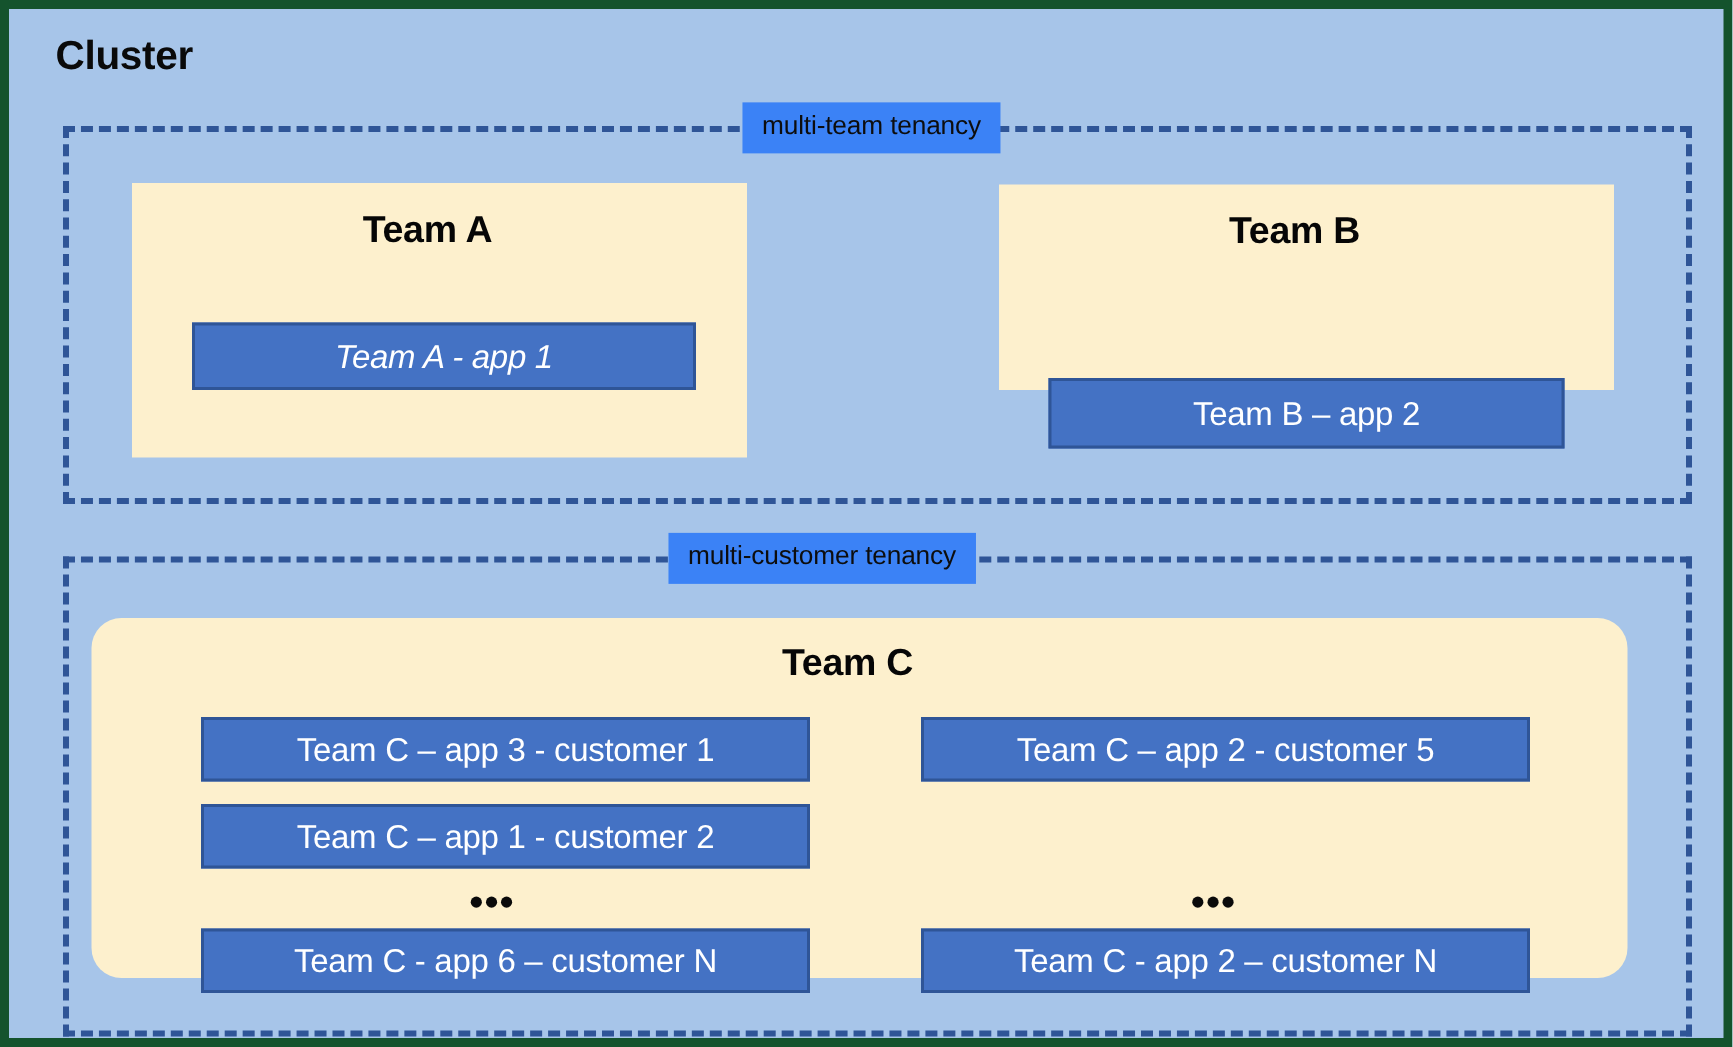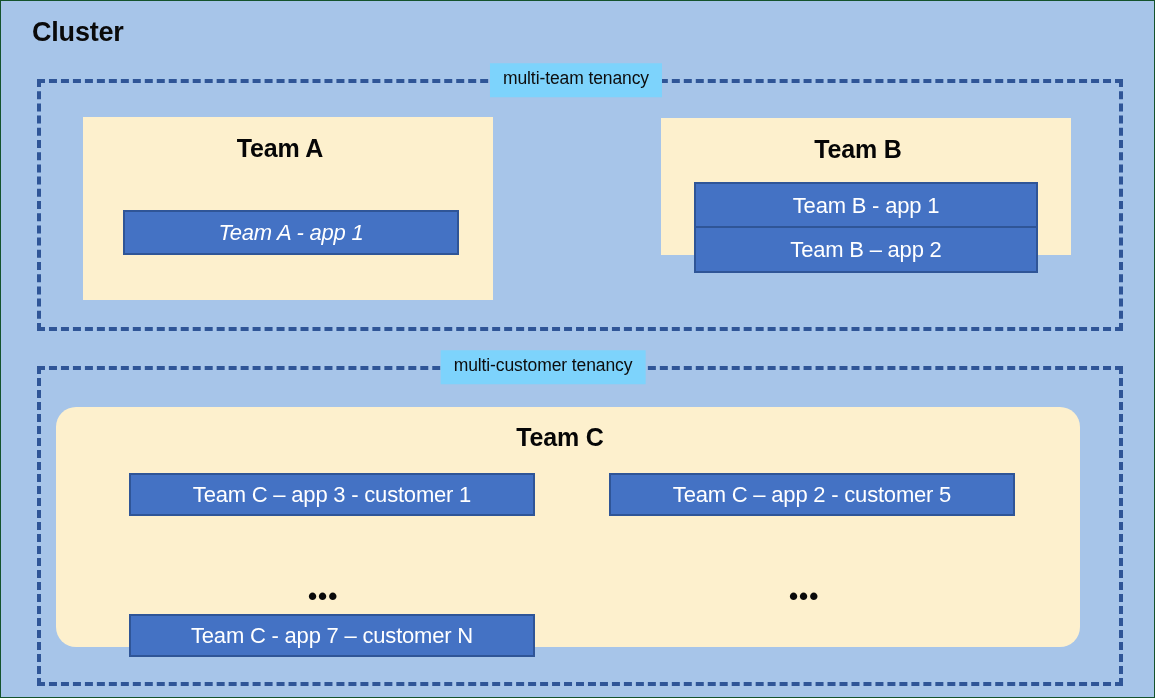--- a/index.html
+++ b/index.html
@@ -6,21 +6,21 @@
     margin: 0;
     padding: 0;
     background: #ffffff;
   }
   #canvas {
     position: relative;
     width: 1155px;
     height: 698px;
     background: #a7c5e9;
     box-sizing: border-box;
-    border: 1px solid #14532d;
+    border: 6px solid #14532d;
     overflow: hidden;
     font-family: "Liberation Sans", sans-serif;
     -webkit-font-smoothing: antialiased;
   }
 
   
   #cluster-title {
     position: absolute;
     left: 31px;
     top: 18px;
@@ -47,21 +47,21 @@
   }
   #region-multi-customer {
     left: 36px;
     top: 365px;
     width: 1086px;
     height: 320px;
   }
 
   .tenancy-label {
     position: absolute;
-    background: #7dd3fc;
+    background: #3b82f6;
     color: #0d0d0d;
     font-size: 17.5px;
     line-height: 1;
     padding: 7px 13px 9px 13px;
     white-space: nowrap;
     transform: translate(-50%, -50%);
     letter-spacing: -0.1px;
   }
   #label-multi-team {
     left: 575px;
@@ -111,21 +111,21 @@
     justify-content: center;
     letter-spacing: -0.2px;
     white-space: nowrap;
   }
 
   
   #app-a1 { left: 40px;  top: 93px;  width: 336px; height: 45px; font-style: italic; }
 
   
   #app-b1 { left: 33px;  top: 64px;  width: 344px; height: 47px; }
-  #app-b2 { left: 33px;  top: 108px; width: 344px; height: 47px; }
+  #app-b2 { left: 33px;  top: 129px; width: 344px; height: 47px; }
 
   
   .app-c-left  { left: 73px;  width: 406px; height: 43px; }
   
   .app-c-right { left: 553px; width: 406px; height: 43px; }
 
   .row-1 { top: 66px; }
   .row-2 { top: 124px; }
   .row-n { top: 207px; }
 
@@ -152,32 +152,33 @@
 
   <div id="label-multi-team" class="tenancy-label">multi-team tenancy</div>
 
   <div id="team-a-box" class="team-box">
     <div id="team-a-title" class="team-title">Team A</div>
     <div id="app-a1" class="app-box">Team A - app 1</div>
   </div>
 
   <div id="team-b-box" class="team-box">
     <div id="team-b-title" class="team-title">Team B</div>
-    <div id="app-b1" class="app-box">Team B - app 1</div>
     <div id="app-b2" class="app-box">Team B – app 2</div>
   </div>
 
   <div id="region-multi-customer" class="tenancy-region"></div>
 
   <div id="label-multi-customer" class="tenancy-label">multi-customer tenancy</div>
 
   <div id="team-c-box" class="team-box">
     <div id="team-c-title" class="team-title">Team C</div>
 
     <div class="app-box app-c-left row-1">Team C – app 3 - customer 1</div>
+    <div class="app-box app-c-left row-2">Team C – app 1 - customer 2</div>
     <div id="ellipsis-left" class="ellipsis">•••</div>
-    <div class="app-box app-c-left row-n">Team C - app 7 – customer N</div>
+    <div class="app-box app-c-left row-n">Team C - app 6 – customer N</div>
 
     <div class="app-box app-c-right row-1">Team C – app 2 - customer 5</div>
     <div id="ellipsis-right" class="ellipsis">•••</div>
+    <div class="app-box app-c-right row-n">Team C - app 2 – customer N</div>
   </div>
 
 </div>
 
 </body></html>

